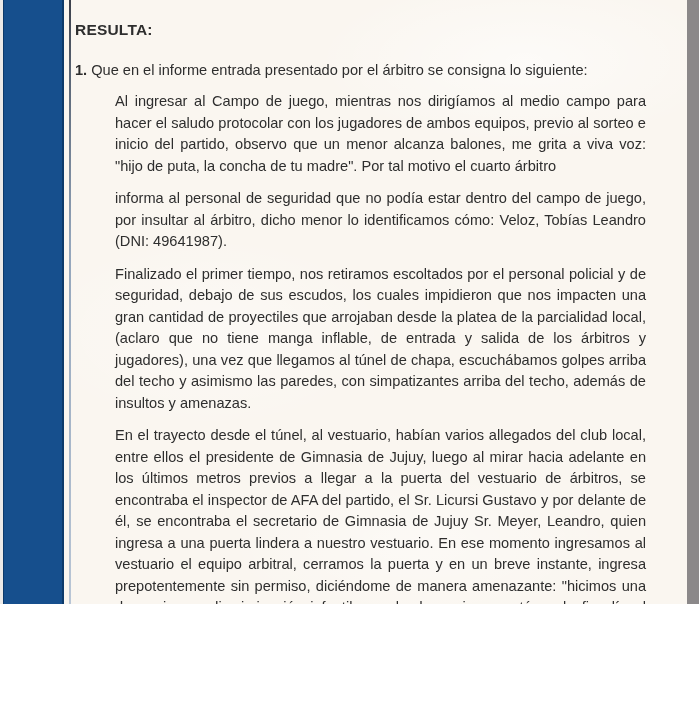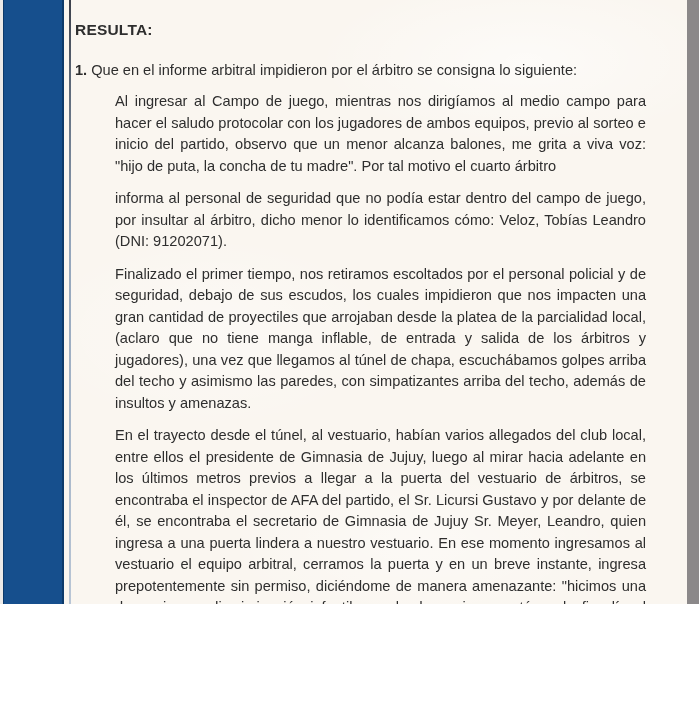--- a/index.html
+++ b/index.html
@@ -88,25 +88,25 @@
 
 <div class="screen">
   <div class="left-strip"></div>
   <div class="blue-bar"></div>
   <div class="rule"></div>
 
   <div class="content">
     <div class="heading">RESULTA:</div>
 
     <div class="item-line">
-      <span class="item-num">1.</span><span>Que en el informe arbitral impidieron por el árbitro se consigna lo siguiente:</span>
+      <span class="item-num">1.</span><span>Que en el informe entrada presentado por el árbitro se consigna lo siguiente:</span>
     </div>
 
     <div class="paragraphs">
       <p>Al ingresar al Campo de juego, mientras nos dirigíamos al medio campo para hacer el saludo protocolar con los jugadores de ambos equipos, previo al sorteo e inicio del partido, observo que un menor alcanza balones, me grita a viva voz: "hijo de puta, la concha de tu madre". Por tal motivo el cuarto árbitro</p>
-      <p>informa al personal de seguridad que no podía estar dentro del campo de juego, por insultar al árbitro, dicho menor lo identificamos cómo: Veloz, Tobías Leandro (DNI: 91202071).</p>
+      <p>informa al personal de seguridad que no podía estar dentro del campo de juego, por insultar al árbitro, dicho menor lo identificamos cómo: Veloz, Tobías Leandro (DNI: 49641987).</p>
       <p>Finalizado el primer tiempo, nos retiramos escoltados por el personal policial y de seguridad, debajo de sus escudos, los cuales impidieron que nos impacten una gran cantidad de proyectiles que arrojaban desde la platea de la parcialidad local, (aclaro que no tiene manga inflable, de entrada y salida de los árbitros y jugadores), una vez que llegamos al túnel de chapa, escuchábamos golpes arriba del techo y asimismo las paredes, con simpatizantes arriba del techo, además de insultos y amenazas.</p>
       <p>En el trayecto desde el túnel, al vestuario, habían varios allegados del club local, entre ellos el presidente de Gimnasia de Jujuy, luego al mirar hacia adelante en los últimos metros previos a llegar a la puerta del vestuario de árbitros, se encontraba el inspector de AFA del partido, el Sr. Licursi Gustavo y por delante de él, se encontraba el secretario de Gimnasia de Jujuy Sr. Meyer, Leandro, quien ingresa a una puerta lindera a nuestro vestuario. En ese momento ingresamos al vestuario el equipo arbitral, cerramos la puerta y en un breve instante, ingresa prepotentemente sin permiso, diciéndome de manera amenazante: "hicimos una denuncia por discriminación infantil, que la denuncia ya está en la fiscalía al cuarto árbitro", asimismo, me dice: "salgan a dirigir bien porque de acá no se van, los meto a los cuatro presos y los dejo tres días detenidos en Jujuy". Luego de esa amenaza, hago llamar al personal policial, con el fin de que se retire del vestuario.</p>
     </div>
   </div>
 
   <div class="right-strip"></div>
 </div>
 
 </body></html>

